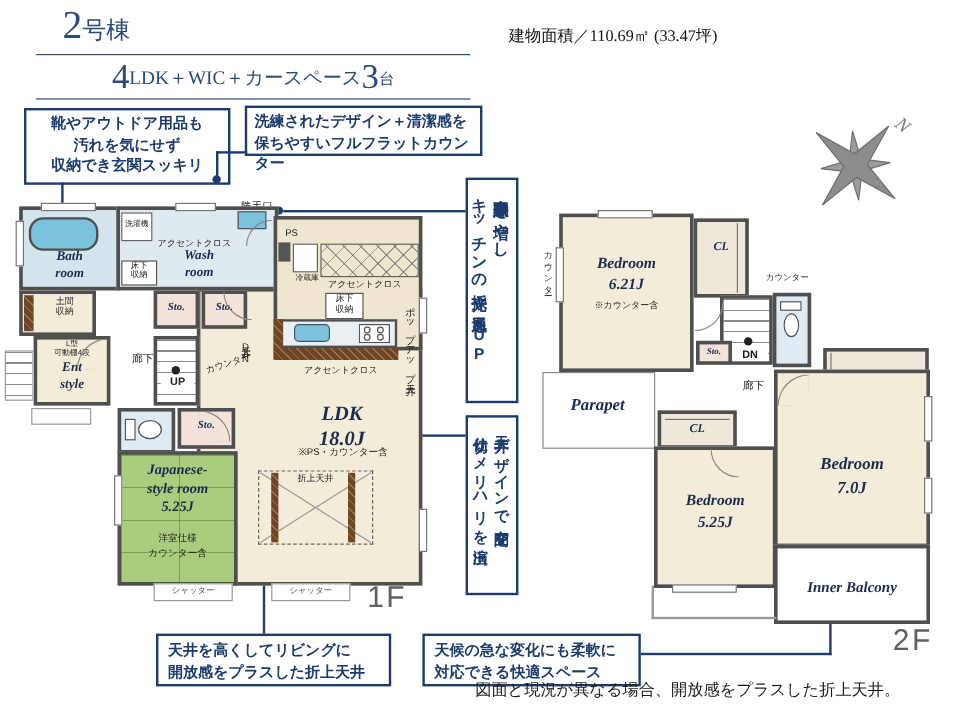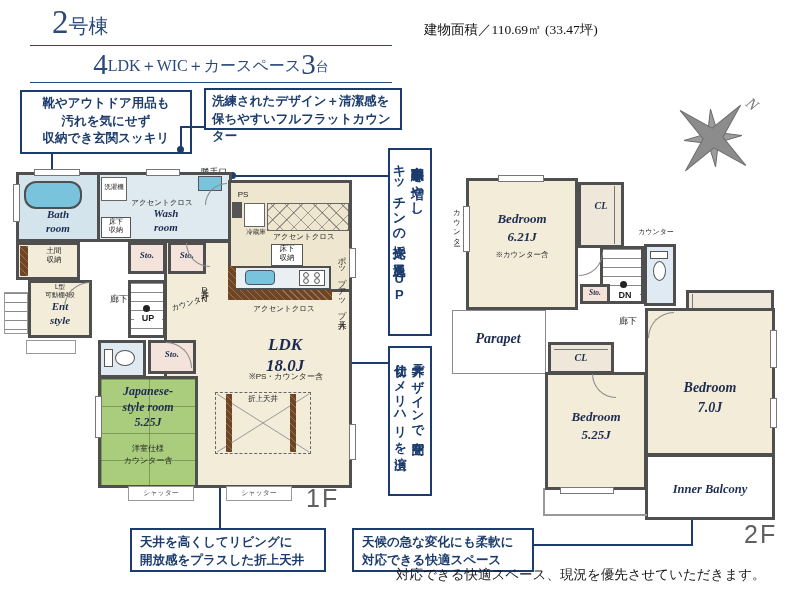--- a/index.html
+++ b/index.html
@@ -251,14 +251,14 @@
 
   <div class="win" style="left:498px;top:175px;width:46px;height:7px;"></div>
   <div class="win" style="left:463px;top:206px;width:7px;height:46px;"></div>
   <div class="win" style="left:770px;top:330px;width:7px;height:38px;"></div>
   <div class="win" style="left:770px;top:398px;width:7px;height:30px;"></div>
   <div class="win" style="left:560px;top:487px;width:54px;height:7px;"></div>
   <div class="arc" style="left:579px;top:252px;width:24px;height:24px;transform:rotate(270deg);"></div>
   <div class="arc" style="left:648px;top:312px;width:26px;height:26px;transform:rotate(90deg);"></div>
   <div class="arc" style="left:592px;top:374px;width:24px;height:24px;"></div>
 
-  <div class="abs" style="left:396px;top:566px;font-size:13.5px;color:#1a1a1a;">対応できる快適スペース、現況を優先させていただきます。</div>
+  <div class="abs" style="left:396px;top:566px;font-size:13.5px;color:#1a1a1a;">図面と現況が異なる場合、開放感をプラスした折上天井。</div>
 </div>
 
 </body></html>

